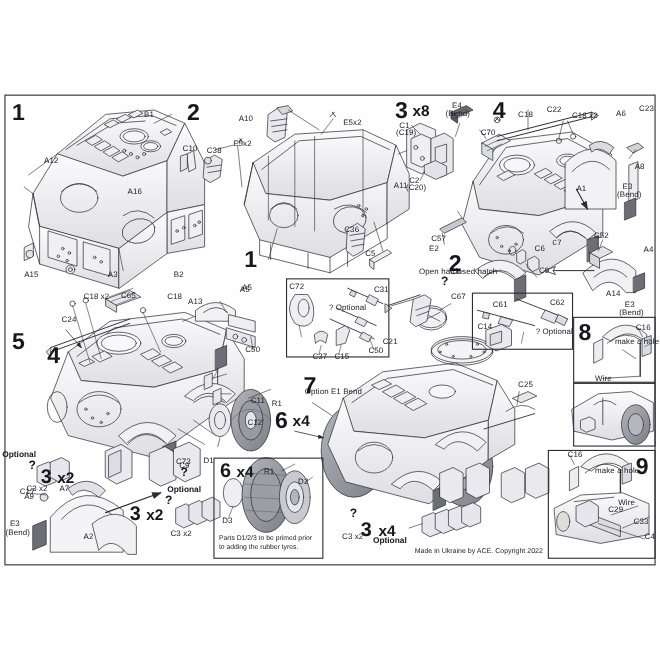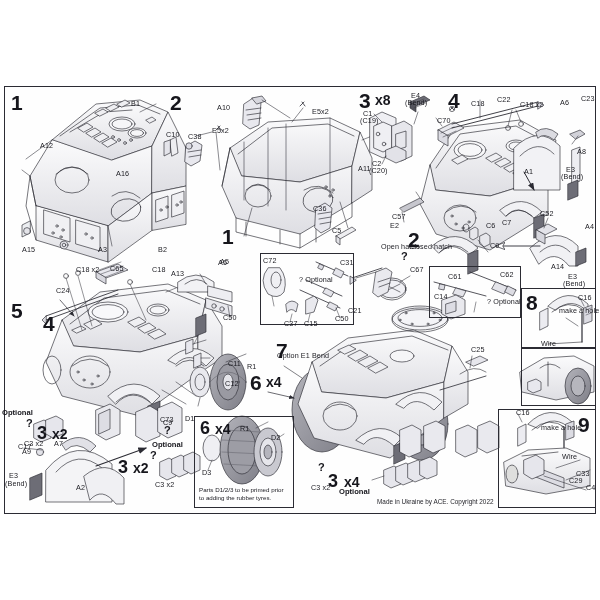--- a/index.html
+++ b/index.html
@@ -659,21 +659,21 @@
   <div class="lbl" style="left:560px;top:99px;">A6</div>
   <div class="lbl" style="left:581px;top:95px;">C23</div>
   <div class="lbl" style="left:437px;top:117px;">C70</div>
   <div class="lbl" style="left:524px;top:168px;">A1</div>
   <div class="lbl" style="left:577px;top:148px;">A8</div>
   <div class="lbl c" style="left:566px;top:166px;">E3</div>
   <div class="lbl c" style="left:561px;top:173px;">(Bend)</div>
   <div class="lbl" style="left:392px;top:182px;margin-top:31px;">C57</div>
   <div class="lbl" style="left:390px;top:222px;">E2</div>
   <div class="lbl" style="left:486px;top:222px;">C6</div>
-  <div class="lbl" style="left:502px;top:219px;">C7</div>
+  <div class="lbl" style="left:502px;top:219px;font-family:Liberation Mono, monospace;">C7</div>
   <div class="lbl" style="left:490px;top:242px;">C9</div>
   <div class="lbl" style="left:540px;top:210px;">C52</div>
   <div class="lbl" style="left:585px;top:223px;">A4</div>
   <div class="lbl" style="left:551px;top:263px;">A14</div>
   <div class="lbl c" style="left:568px;top:273px;">E3</div>
   <div class="lbl c" style="left:563px;top:280px;">(Bend)</div>
 
   <div class="lbl" style="left:76px;top:266px;">C18 x2</div>
   <div class="lbl" style="left:110px;top:265px;">C65</div>
   <div class="lbl" style="left:152px;top:266px;">C18</div>
@@ -736,19 +736,19 @@
 
   <div class="lbl" style="left:578px;top:294px;">C16</div>
   <div class="lbl two c" style="left:559px;top:307px;">make
 a hole</div>
   <div class="lbl" style="left:541px;top:340px;">Wire</div>
 
   <div class="lbl" style="left:516px;top:409px;">C16</div>
   <div class="lbl two c" style="left:541px;top:424px;">make
 a hole</div>
   <div class="lbl" style="left:562px;top:453px;">Wire</div>
-  <div class="lbl" style="left:553px;top:477px;margin-left:16px;">C29</div>
+  <div class="lbl" style="left:553px;top:459px;">C29</div>
   <div class="lbl" style="left:576px;top:470px;">C33</div>
   <div class="lbl" style="left:586px;top:484px;">C4</div>
 
   <div class="credit" style="left:377px;top:498px;">Made in Ukraine by ACE. Copyright 2022</div>
 
 </div>
 
 </body></html>

